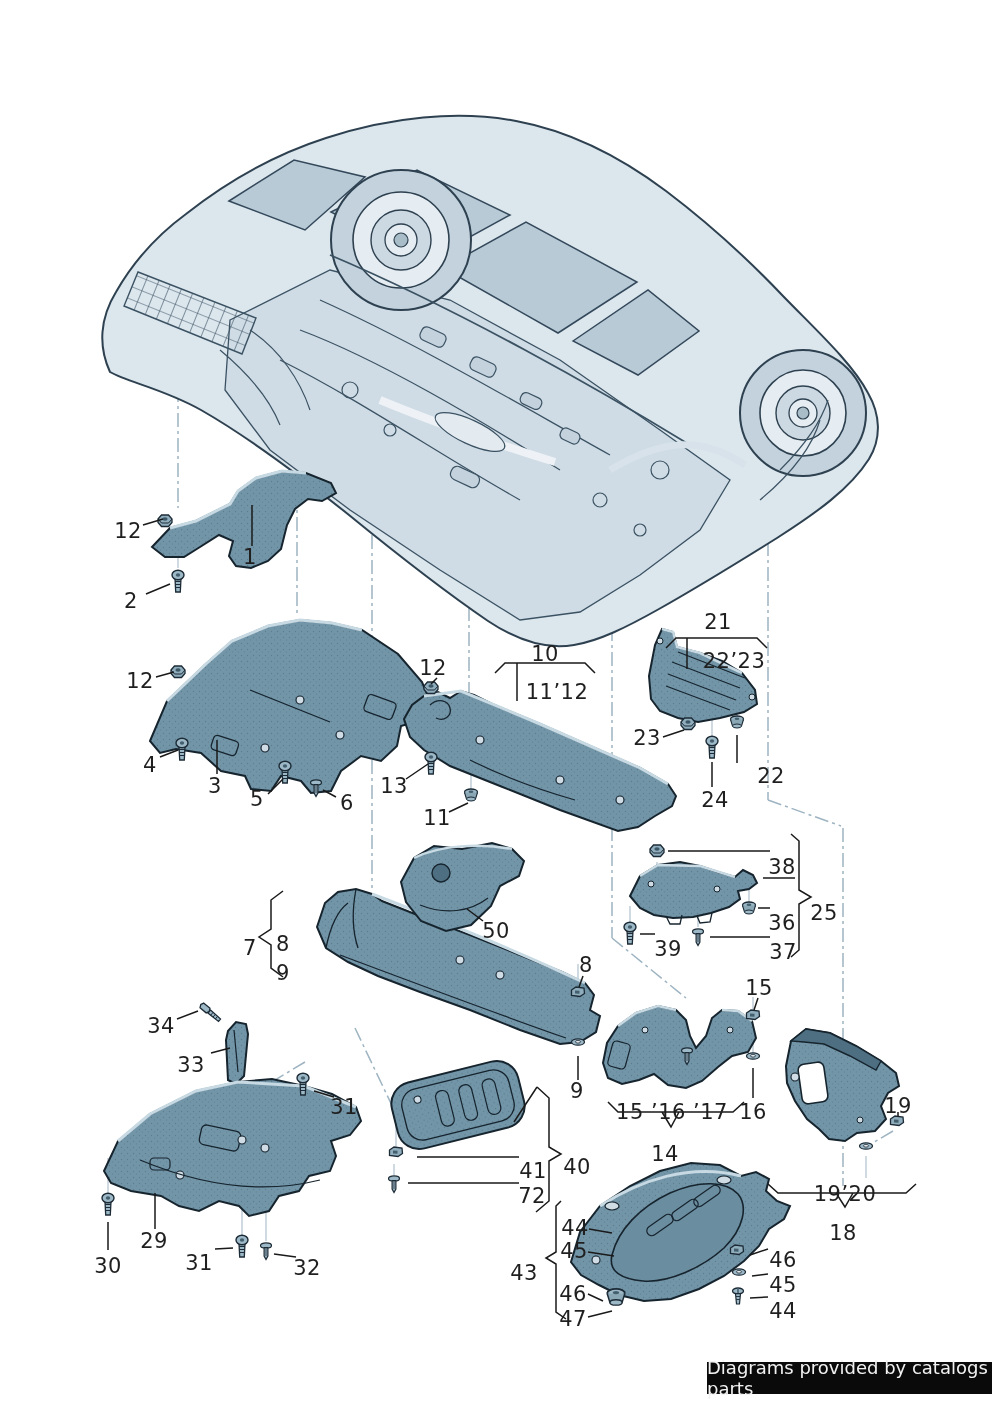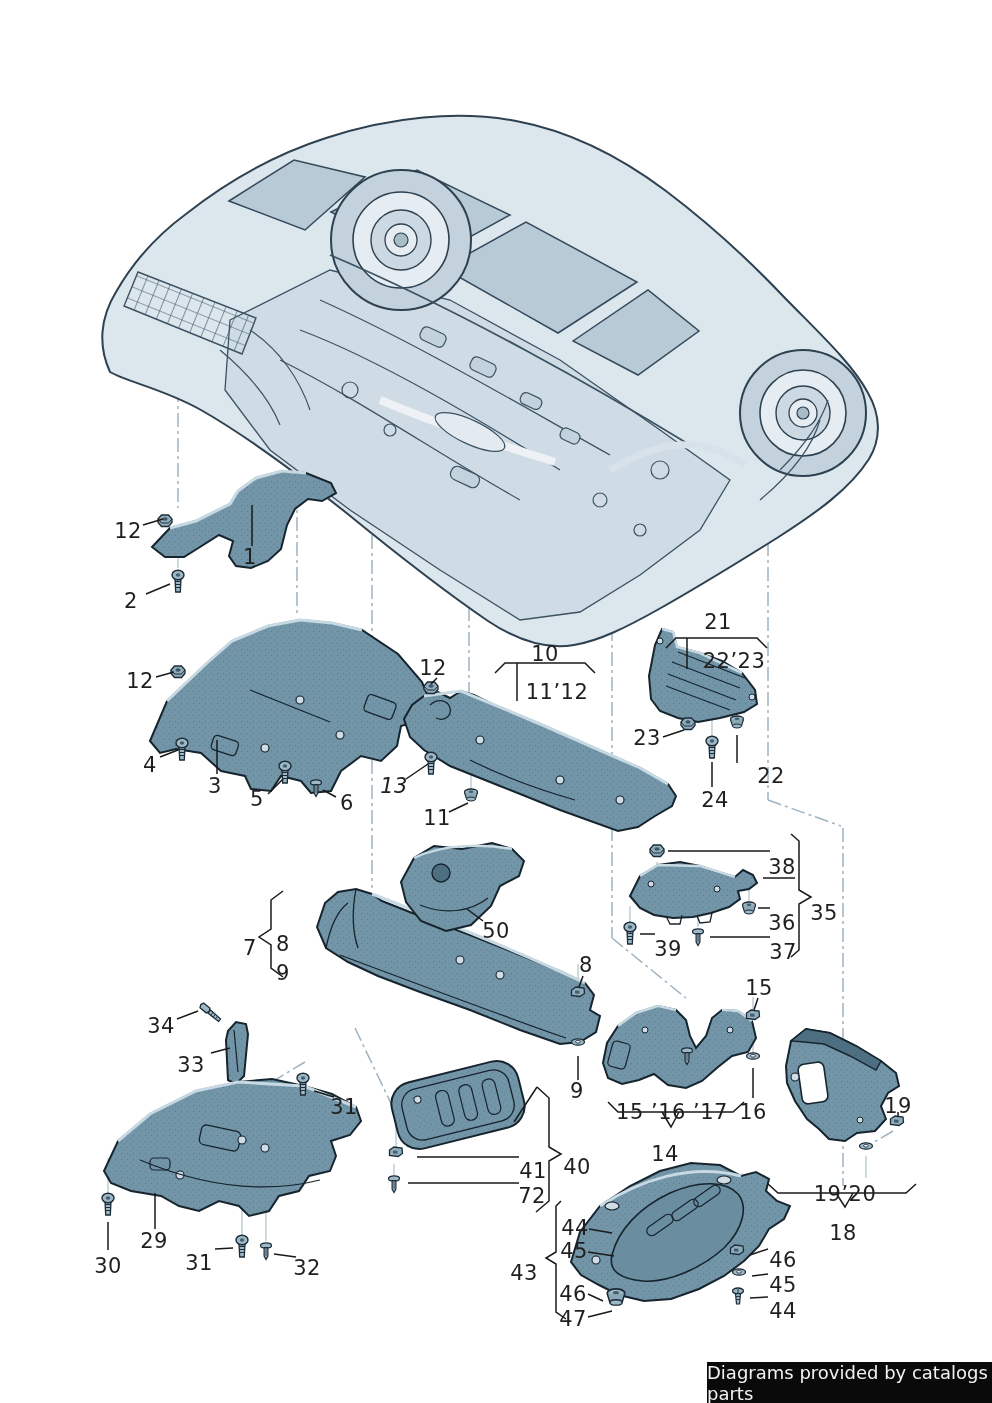--- a/index.html
+++ b/index.html
@@ -3,21 +3,21 @@
 <meta charset="utf-8">
 <style>
   html,body{margin:0;padding:0;background:#fff;}
   body{width:992px;height:1403px;position:relative;overflow:hidden;
        font-family:"DejaVu Sans","Liberation Sans",sans-serif;}
   .stage{position:absolute;inset:0;}
   svg.art{position:absolute;left:0;top:0;}
   #callouts{position:absolute;inset:0;pointer-events:none;}
   .callout{position:absolute;transform:translate(-50%,-50%);
            font-size:21px;color:#1f1f1f;white-space:nowrap;letter-spacing:0.5px;}
-  .banner{position:absolute;left:707px;top:1362px;width:285px;height:41px;
+  .banner{position:absolute;left:707px;top:1362px;width:285px;height:32px;
           background:#0a0a0a;display:flex;align-items:center;justify-content:center;}
   .banner span{color:#f2f2f2;font-size:18px;}
 </style>
 </head>
 <body>
 
 <div class="stage">
 
 <svg class="art" width="992" height="1403" viewBox="0 0 992 1403">
   <defs>
@@ -349,33 +349,33 @@
 
 <div id="callouts">
       <span class="callout" style="left: 128px; top: 531px;">12</span>
       <span class="callout" style="left: 250px; top: 557px;">1</span>
       <span class="callout" style="left: 131px; top: 601px;">2</span>
       <span class="callout" style="left: 140px; top: 681px;">12</span>
       <span class="callout" style="left: 150px; top: 765px;">4</span>
       <span class="callout" style="left: 215px; top: 786px;">3</span>
       <span class="callout" style="left: 257px; top: 799px;">5</span>
       <span class="callout" style="left: 347px; top: 803px;">6</span>
-      <span class="callout" style="left: 394px; top: 786px; font-style: italic;">13</span>
+      <span class="callout" style="left: 394px; top: 786px;">13</span>
       <span class="callout" style="left: 437px; top: 818px;">11</span>
       <span class="callout" style="left: 433px; top: 668px;">12</span>
       <span class="callout" style="left: 545px; top: 654px;">10</span>
       <span class="callout" style="left: 557px; top: 692px;">11’12</span>
       <span class="callout" style="left: 718px; top: 622px;">21</span>
       <span class="callout" style="left: 734px; top: 661px;">22’23</span>
       <span class="callout" style="left: 647px; top: 738px;">23</span>
       <span class="callout" style="left: 739px; top: 776px; margin-left: 32px;">22</span>
       <span class="callout" style="left: 715px; top: 800px;">24</span>
       <span class="callout" style="left: 782px; top: 867px;">38</span>
       <span class="callout" style="left: 782px; top: 923px;">36</span>
-      <span class="callout" style="left: 824px; top: 913px;">35</span>
+      <span class="callout" style="left: 824px; top: 913px;">25</span>
       <span class="callout" style="left: 783px; top: 952px;">37</span>
       <span class="callout" style="left: 668px; top: 949px;">39</span>
       <span class="callout" style="left: 250px; top: 948px;">7</span>
       <span class="callout" style="left: 283px; top: 944px;">8</span>
       <span class="callout" style="left: 283px; top: 973px;">9</span>
       <span class="callout" style="left: 496px; top: 931px;">50</span>
       <span class="callout" style="left: 586px; top: 965px;">8</span>
       <span class="callout" style="left: 577px; top: 1091px;">9</span>
       <span class="callout" style="left: 759px; top: 988px;">15</span>
       <span class="callout" style="left: 161px; top: 1026px;">34</span>

